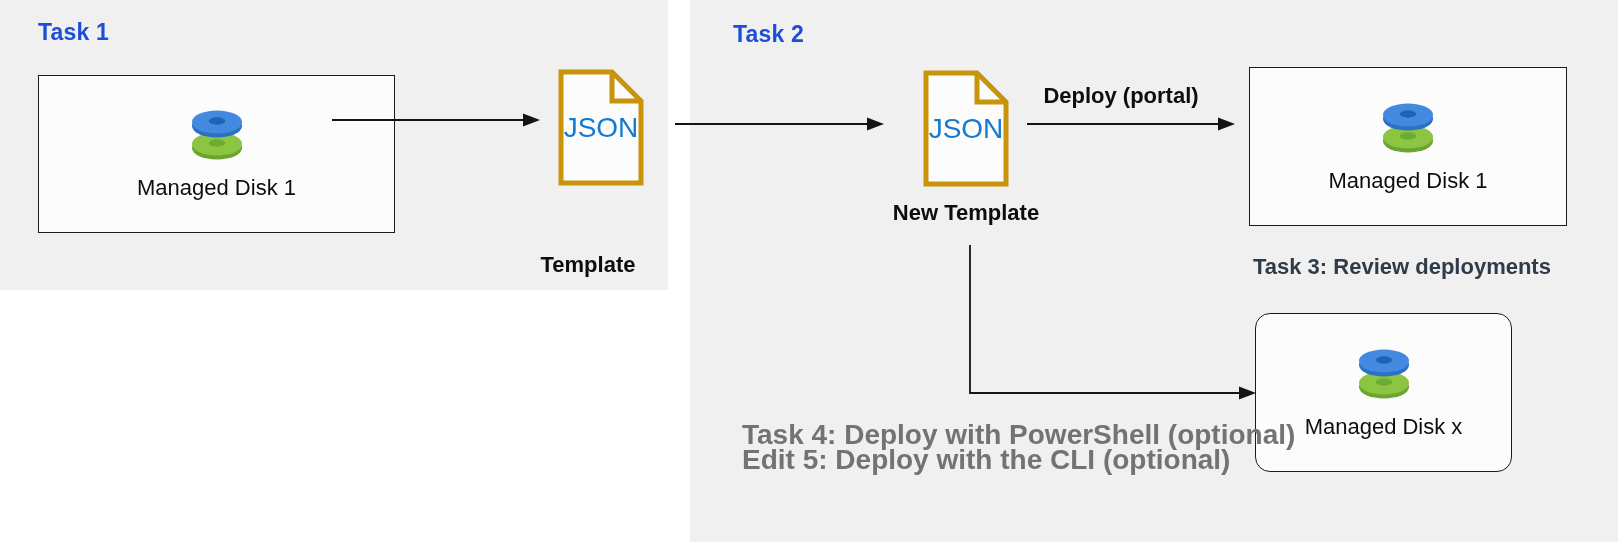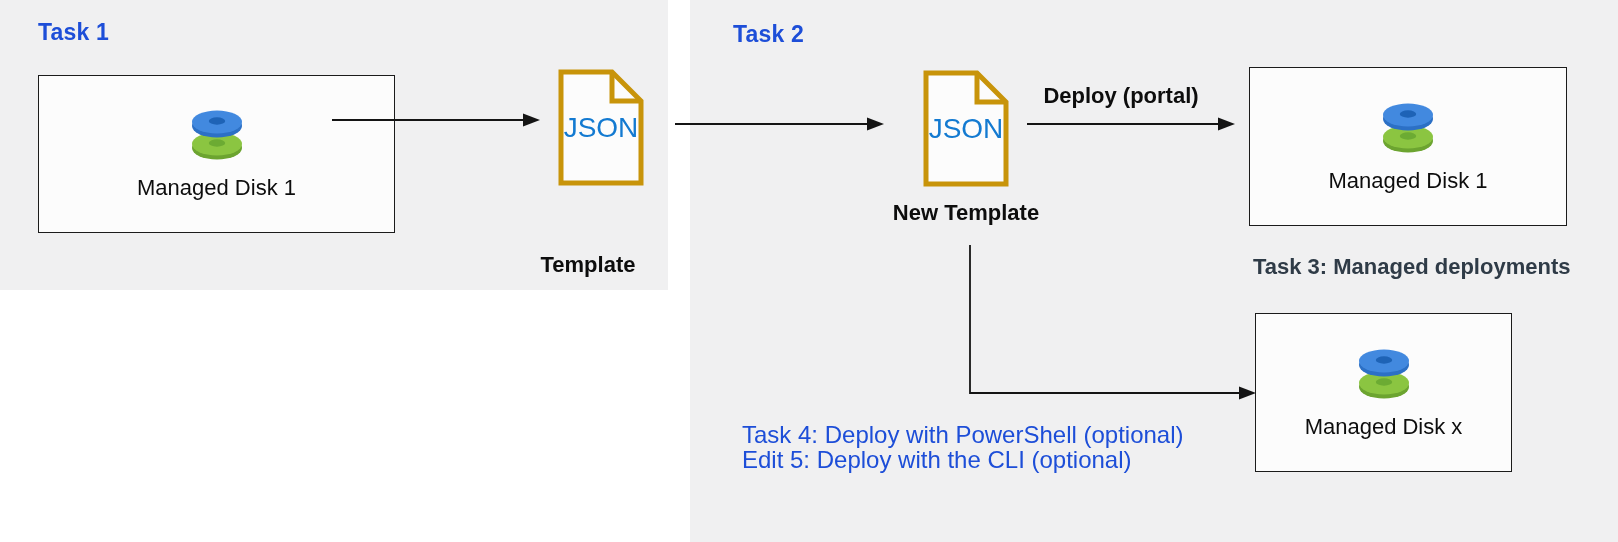--- a/index.html
+++ b/index.html
@@ -39,21 +39,21 @@
   .arrow-label{
     position:absolute;width:240px;text-align:center;
     font-size:22px;font-weight:bold;color:#0d0d0d;white-space:nowrap;
   }
   .task-note{
     position:absolute;
     font-size:22px;font-weight:bold;color:#2f3b47;white-space:nowrap;
   }
   .task-optional{
     position:absolute;
-    font-size:24px;font-weight:normal;color:#1d4ed8;
+    font-size:28px;font-weight:bold;color:#737373;
     line-height:25px;white-space:nowrap;
   }
   #connector-layer{position:absolute;left:0;top:0;pointer-events:none;}
   .disk-svg{display:block;}
 </style>
 </head>
 <body>
 
 <div class="canvas">
 
@@ -96,23 +96,23 @@
       <ellipse cx="29" cy="41" rx="25" ry="11.5" fill="#6ca430"></ellipse>
       <ellipse cx="29" cy="37" rx="25" ry="11.5" fill="#8bc541"></ellipse>
       <ellipse cx="29" cy="36" rx="8.2" ry="3.7" fill="#6cab33"></ellipse>
       <ellipse cx="29" cy="19" rx="25" ry="11.5" fill="#2c70c5"></ellipse>
       <ellipse cx="29" cy="15" rx="25" ry="11.5" fill="#4289df"></ellipse>
       <ellipse cx="29" cy="14" rx="8.2" ry="3.7" fill="#1e63b6"></ellipse>
     </svg>
     <div class="box-label">Managed Disk 1</div>
   </div>
 
-  <div class="task-note" style="left:1253px;top:254px;">Task 3: Managed deployments</div>
+  <div class="task-note" style="left:1253px;top:254px;">Task 3: Review deployments</div>
 
-  <div class="disk-box" style="left:1255px;top:313px;width:257px;height:159px;">
+  <div class="disk-box" style="left:1255px;top:313px;width:257px;height:159px;border-radius:15px;">
     <svg class="disk-svg" width="58" height="56" viewBox="0 0 58 56">
       <ellipse cx="29" cy="41" rx="25" ry="11.5" fill="#6ca430"></ellipse>
       <ellipse cx="29" cy="37" rx="25" ry="11.5" fill="#8bc541"></ellipse>
       <ellipse cx="29" cy="36" rx="8.2" ry="3.7" fill="#6cab33"></ellipse>
       <ellipse cx="29" cy="19" rx="25" ry="11.5" fill="#2c70c5"></ellipse>
       <ellipse cx="29" cy="15" rx="25" ry="11.5" fill="#4289df"></ellipse>
       <ellipse cx="29" cy="14" rx="8.2" ry="3.7" fill="#1e63b6"></ellipse>
     </svg>
     <div class="box-label">Managed Disk x</div>
   </div>

